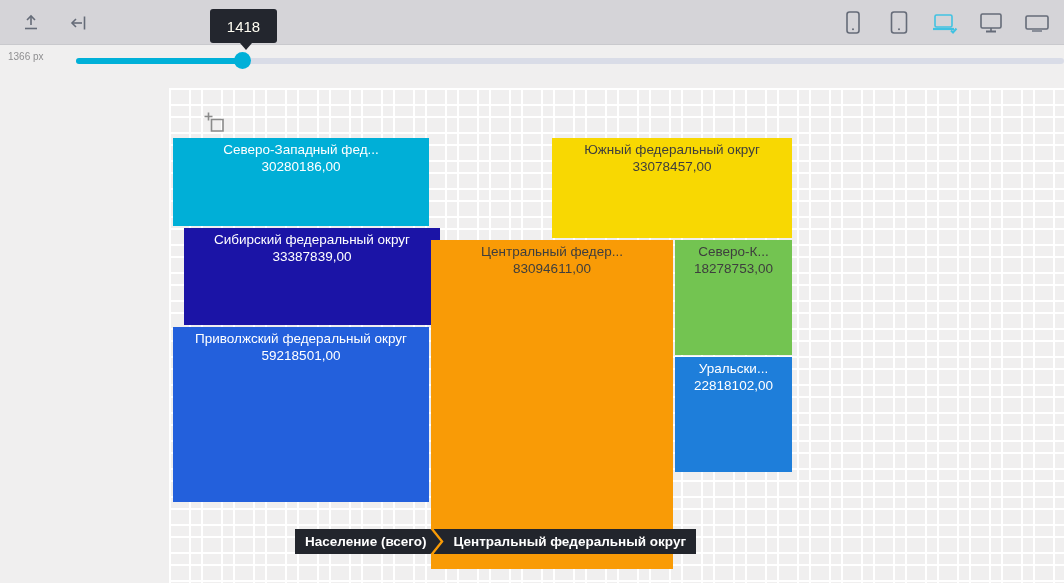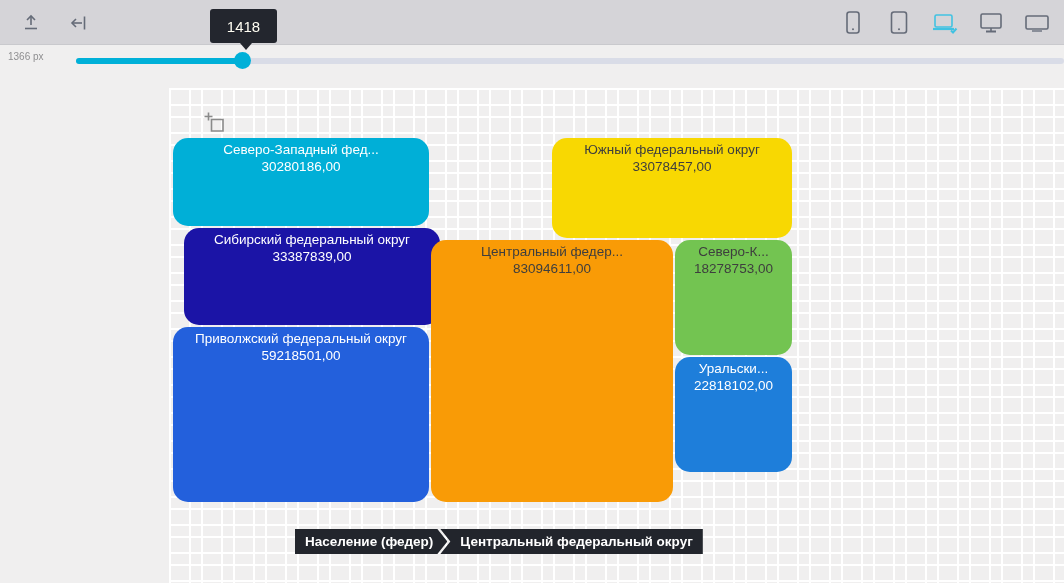--- a/index.html
+++ b/index.html
@@ -37,26 +37,26 @@
   .grid { position:absolute; left:169px; top:13px; right:0; bottom:0; background-color:#f0efef;
     background-image:
       repeating-linear-gradient(to right, #ffffff 0 2px, transparent 2px 20px, #ffffff 20px 22px, transparent 22px 32px),
       repeating-linear-gradient(to bottom, #ffffff 0 2px, transparent 2px 16px, #ffffff 16px 18px, transparent 18px 28px);
   }
   .new-item-icon { position:absolute; left:203px; top:36px; width:24px; height:24px; }
 
   
   .treemap { position:absolute; left:0; top:0; width:100%; height:100%; }
   .tile { position:absolute; text-align:center; padding-top:3px; font-size:13.5px;
-          line-height:17px; overflow:hidden; cursor:pointer;border-radius:15px; }
+          line-height:17px; overflow:hidden; cursor:pointer; }
   .tile-0 { left:173px; top:63px;  width:256px; height:88px; }
   .tile-1 { left:431px; top:63px;  width:119px; height:100px; }
   .tile-2 { left:552px; top:63px;  width:240px; height:100px; }
   .tile-3 { left:184px; top:153px; width:256px; height:97px; }
-  .tile-4 { left:431px; top:165px; width:242px; height:262px; }
+  .tile-4 { left:431px; top:165px; width:242px; height:329px; }
   .tile-5 { left:675px; top:165px; width:117px; height:115px; }
   .tile-6 { left:675px; top:282px; width:117px; height:115px; }
   .tile-7 { left:173px; top:252px; width:256px; height:175px; }
 
   
   .breadcrumb { position:absolute; left:295px; top:454px; display:flex; }
   .crumb { background:#22252c; color:#ffffff; font-size:13.5px; font-weight:bold;
            height:25px; display:flex; align-items:center; padding:0 10px; cursor:pointer; }
   .crumb-first { padding-right:14px;
       clip-path:polygon(0 0, calc(100% - 10px) 0, 100% 50%, calc(100% - 10px) 100%, 0 100%); }
@@ -187,21 +187,21 @@
         <div>22818102,00</div>
       </div>
       <div class="tile tile-7" style="background: rgb(35, 96, 220); color: rgb(255, 255, 255);">
         <div>Приволжский федеральный округ</div>
         <div>59218501,00</div>
       </div>
     </div>
 
     <div class="breadcrumb">
       <div class="crumb crumb-first" style="background: rgb(34, 37, 44);">
-        <span>Население (федер)</span>
+        <span>Население (всего)</span>
       </div>
       <div class="crumb crumb-next" style="background: rgb(34, 37, 44);">
         <span>Центральный федеральный округ</span>
       </div>
     </div>
   </div>
 
 </div>
 
 </body></html>

